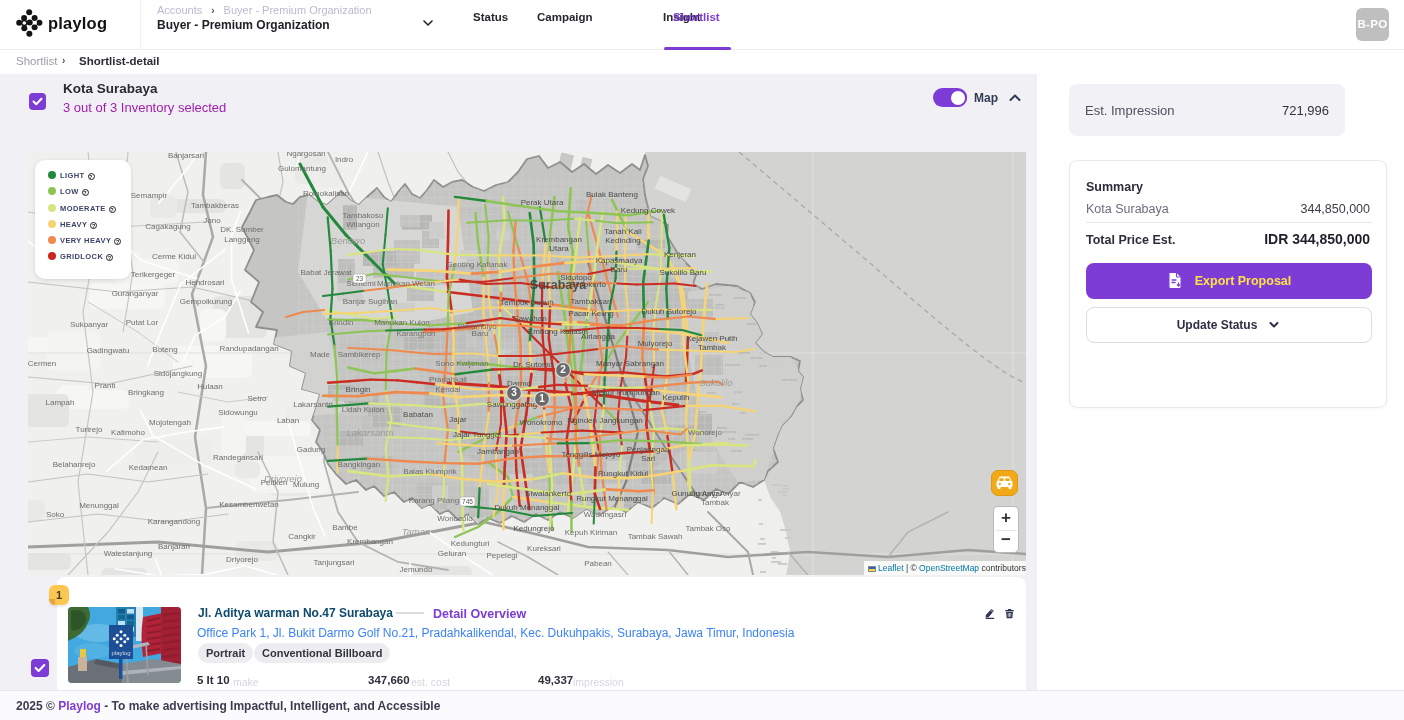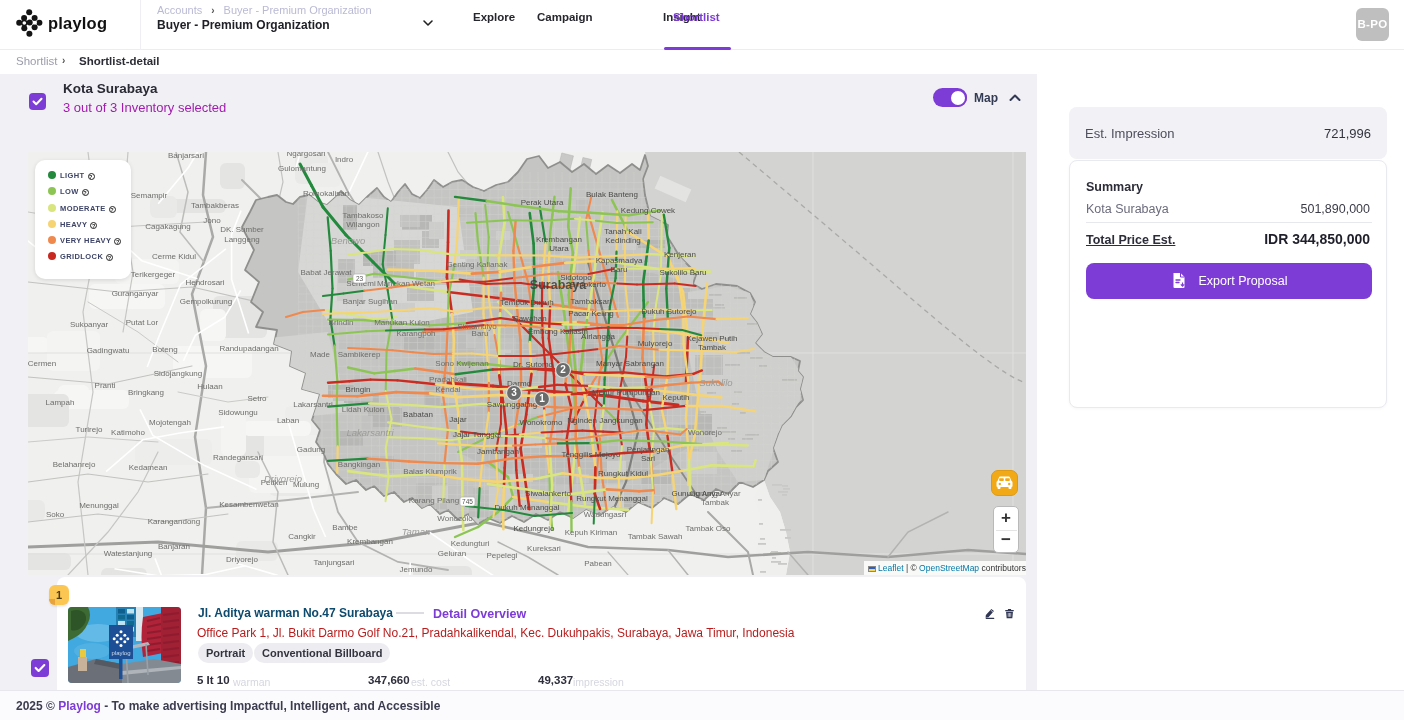--- a/index.html
+++ b/index.html
@@ -56,42 +56,42 @@
   
   
   #listcard { position:absolute; left:57px; top:577px; width:969px; height:113px; background:#fff; border-radius:8px 8px 0 0; }
   #numbadge { position:absolute; left:49px; top:585px; width:20px; height:20px; background:#fbc752; border-radius:6px; text-align:center; line-height:20px; font-size:11px; font-weight:bold; color:#4c3c11; z-index:5; box-shadow:0 2px 2px rgba(0,0,0,0.08); }
   #numbadge:after { content:""; position:absolute; left:0px; top:14px; width:6px; height:6px; background:#e8a33d; border-radius:0 0 0 6px; z-index:-1; }
   #cb2 { left:31px; top:659px; width:18px; height:18px; }
   #thumb { position:absolute; left:68px; top:607px; width:113px; height:76px; border-radius:4px; overflow:hidden; }
   #cardtitle { position:absolute; left:198px; top:606px; font-size:12px; font-weight:bold; color:#0c4a6e; }
   #carddash { position:absolute; left:396px; top:612px; width:28px; height:2px; background:#dcdce2; }
   #cardlink { position:absolute; left:433px; top:607px; font-size:12.5px; font-weight:bold; color:#7e3cd6; }
-  #cardaddr { position:absolute; left:197px; top:626px; font-size:12px; color:#b91c1c; }
+  #cardaddr { position:absolute; left:197px; top:626px; font-size:12px; color:#3b82f6; }
   .pill { position:absolute; top:643px; height:20px; background:#ededf1; border-radius:10px; font-size:11px; font-weight:bold; color:#33333f; line-height:20px; padding:0 8px; }
   #pill1 { left:198px; }
   #pill2 { left:254px; }
   #rowstats { position:absolute; left:197px; top:674px; width:700px; height:18px;text-align:right; }
   .statv { font-size:11.5px; font-weight:bold; color:#2e2e3c; position:absolute; top:0; }
   .statl { font-size:10.5px; color:#d6d6e0; position:absolute; top:2px; }
   #editic { position:absolute; left:984px; top:607px; width:12px; height:12px; }
   #trashic { position:absolute; left:1004px; top:608px; width:11px; height:11px; }
   
-  #estcard { position:absolute; left:1069px; top:107px; width:318px; height:52px; background:#f1f1f6; border-radius:8px; }
+  #estcard { position:absolute; left:1069px; top:84px; width:276px; height:52px; background:#f1f1f6; border-radius:8px; }
   #estcard .l { position:absolute; left:16px; top:19px; font-size:13px; color:#4e4e5d; }
   #estcard .v { position:absolute; right:16px; top:19px; font-size:13px; color:#33333f; }
   #sumcard { position:absolute; left:1069px; top:160px; width:318px; height:248px; background:#fff; border:1px solid #e9e9f0; border-radius:8px; box-shadow:0 1px 3px rgba(40,40,60,0.04); }
   #sumcard .h { position:absolute; left:16px; top:19px; font-size:12.5px; font-weight:bold; color:#2d2d3a;text-align:center; }
   #sumcard .r1l { position:absolute; left:16px; top:41px; font-size:12.5px; color:#6b6b7d; }
   #sumcard .r1v { position:absolute; right:16px; top:41px; font-size:12.5px; color:#3c3c49; }
   #sumcard .div { position:absolute; left:16px; top:61px; width:286px; height:1px; background:#e7e7ee; }
-  #sumcard .r2l { position:absolute; left:16px; top:72px; font-size:12.5px; font-weight:bold; color:#2d2d3a;text-decoration:underline; }
+  #sumcard .r2l { position:absolute; left:16px; top:72px; font-size:12.5px; font-weight:bold; color:#2d2d3a; }
   #sumcard .r2v { position:absolute; right:16px; top:70px; font-size:14px; font-weight:bold; color:#1f1f2b; }
   .btn { position:absolute; left:16px; width:286px; height:36px; border-radius:8px; text-align:center; }
-  #btnExport { top:102px; background:#7e3cd6; color:#ffffff; font-size:12.5px; font-weight:normal; line-height:36px; }
+  #btnExport { top:102px; background:#7e3cd6; color:#fde047; font-size:12.5px; font-weight:bold; line-height:36px; }
   #btnUpdate { top:146px; background:#fff; border:1px solid #dcdce5; color:#2e2e44; font-size:12px; font-weight:bold; line-height:34px; }
   #btnConvert { top:190px; background:#fff; border:1px solid #dcdce5; color:#2e2e44; font-size:12px; font-weight:bold; line-height:34px; }
   
   #footshadow { position:absolute; left:420px; top:690px; width:560px; height:30px; background:radial-gradient(ellipse 52% 120% at 50% 0%, rgba(90,90,110,0.30), rgba(90,90,110,0) 72%); }
   #footer { position:absolute; left:0; top:690px; width:1404px; height:30px; background:#fbfbfd; border-top:1px solid #e7e7ed; z-index:20; }
   #footer .t { position:absolute; left:16px; top:8px; font-size:12px; font-weight:bold; color:#3c3c50; }
   #footer .t .pl { color:#7e3cd6; }
 </style>
 </head>
 <body>
@@ -116,21 +116,21 @@
       <circle cx="8.3" cy="14.0" r="1.8" fill="#fff"></circle>
       <circle cx="18.9" cy="13.6" r="1.9" fill="#fff"></circle>
     </svg>
     <div id="logoword">playlog</div>
     <div id="hdiv"></div>
     <div id="bc1">Accounts<span class="sep">›</span>Buyer - Premium Organization</div>
     <div id="bc2">Buyer - Premium Organization</div>
     <svg id="hchev" viewBox="0 0 14 14">
         <path d="M3 5 L7 9 L11 5" stroke="#222" stroke-width="1.6" fill="none" stroke-linecap="round" stroke-linejoin="round"></path>
       </svg>
-    <div class="nav" id="nav1">Explore</div>
+    <div class="nav" id="nav1">Status</div>
     <div class="nav" id="nav2">Campaign</div>
     <div class="nav" id="nav3">Insight</div>
     <div class="nav" id="nav4">Shortlist</div>
     <div id="navu"></div>
     <div id="bpo">B-PO</div>
   </div>
 
   <div id="crumbrow">
     <div class="c1">Shortlist</div>
     <div class="csep">›</div>
@@ -1330,21 +1330,21 @@
     </svg>
   </div>
   <div id="cardtitle">Jl. Aditya warman No.47 Surabaya</div>
   <div id="carddash"></div>
   <div id="cardlink">Detail Overview</div>
   <div id="cardaddr">Office Park 1, Jl. Bukit Darmo Golf No.21, Pradahkalikendal, Kec. Dukuhpakis, Surabaya, Jawa Timur, Indonesia</div>
   <div class="pill" id="pill1">Portrait</div>
   <div class="pill" id="pill2">Conventional Billboard</div>
   <div id="rowstats">
     <span class="statv" style="left:0px">5 It 10</span>
-      <span class="statl" style="left:36px">warman</span>
+      <span class="statl" style="left:36px">make</span>
     <span class="statv" style="left:171px">347,660</span>
       <span class="statl" style="left:214px">est. cost</span>
     <span class="statv" style="left:341px">49,337</span>
       <span class="statl" style="left:376px">impression</span>
   </div>
   <svg id="editic" viewBox="0 0 14 14">
       <g fill="#303654">
         <path d="M2.2 9.3 L8.6 2.2 L11.6 4.8 L5.2 11.9 L1.8 12.6 Z"></path>
         <rect x="2" y="12.6" width="10" height="1.5" rx="0.7"></rect>
       </g>
@@ -1358,29 +1358,32 @@
       <path d="M5.4 6.4 L5.4 11.2 M7 6.4 L7 11.2 M8.6 6.4 L8.6 11.2" stroke="#fff" stroke-width="0.8"></path>
     </svg>
 
   <div id="estcard">
       <div class="l">Est. Impression</div>
       <div class="v">721,996</div>
     </div>
   <div id="sumcard">
     <div class="h">Summary</div>
     <div class="r1l">Kota Surabaya</div>
-    <div class="r1v">501,890,000</div>
+    <div class="r1v">344,850,000</div>
     <div class="div"></div>
     <div class="r2l">Total Price Est.</div>
     <div class="r2v">IDR 344,850,000</div>
     <div class="btn" id="btnExport"><svg style="vertical-align:-4px;margin-right:12px" width="16" height="17" viewBox="0 0 16 17">
           <path d="M2.5 1 L9.5 1 L13.5 5 L13.5 15 Q13.5 16 12.5 16 L3.5 16 Q2.5 16 2.5 15 Z" fill="#fff"></path>
           <path d="M9.5 1 L9.5 5 L13.5 5" fill="none" stroke="#7e3cd6" stroke-width="1"></path>
           <path d="M5 8 L9 8 M5 10.5 L8 10.5" stroke="#7e3cd6" stroke-width="1.3" stroke-linecap="round"></path>
           <path d="M11.5 10.5 L11.5 14 M9.8 12.4 L11.5 14.1 L13.2 12.4" stroke="#7e3cd6" stroke-width="1.2" fill="none"></path>
         </svg>Export Proposal</div>
+    <div class="btn" id="btnUpdate">Update Status<svg style="vertical-align:-3px;margin-left:10px" width="14" height="14" viewBox="0 0 14 14">
+          <path d="M3.5 5 L7 8.5 L10.5 5" stroke="#2e2e44" stroke-width="2" fill="none" stroke-linecap="round" stroke-linejoin="round"></path>
+        </svg></div>
   </div>
 
   <div id="footshadow"></div>
   <div id="footer">
       <div class="t">2025 © <span class="pl">Playlog</span> - To make advertising Impactful, Intelligent, and Accessible</div>
     </div>
 </div>
 
 </body></html>

